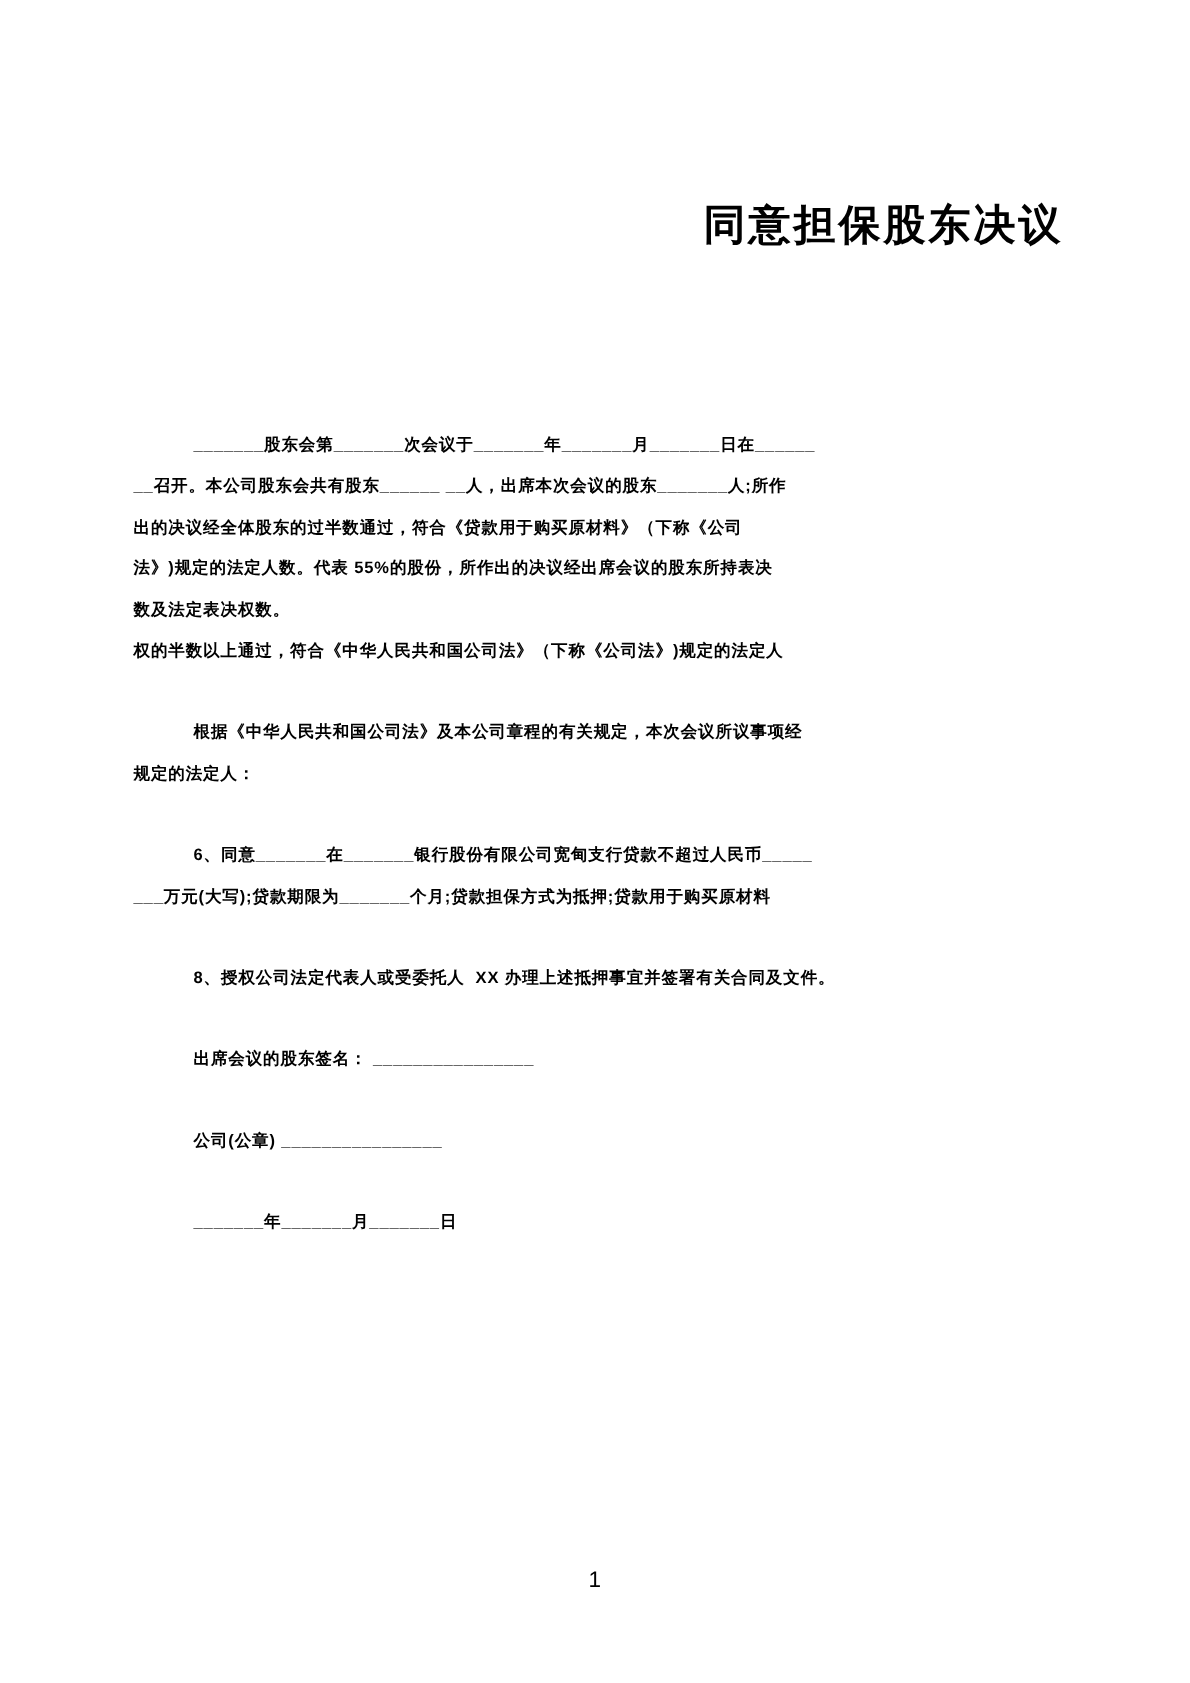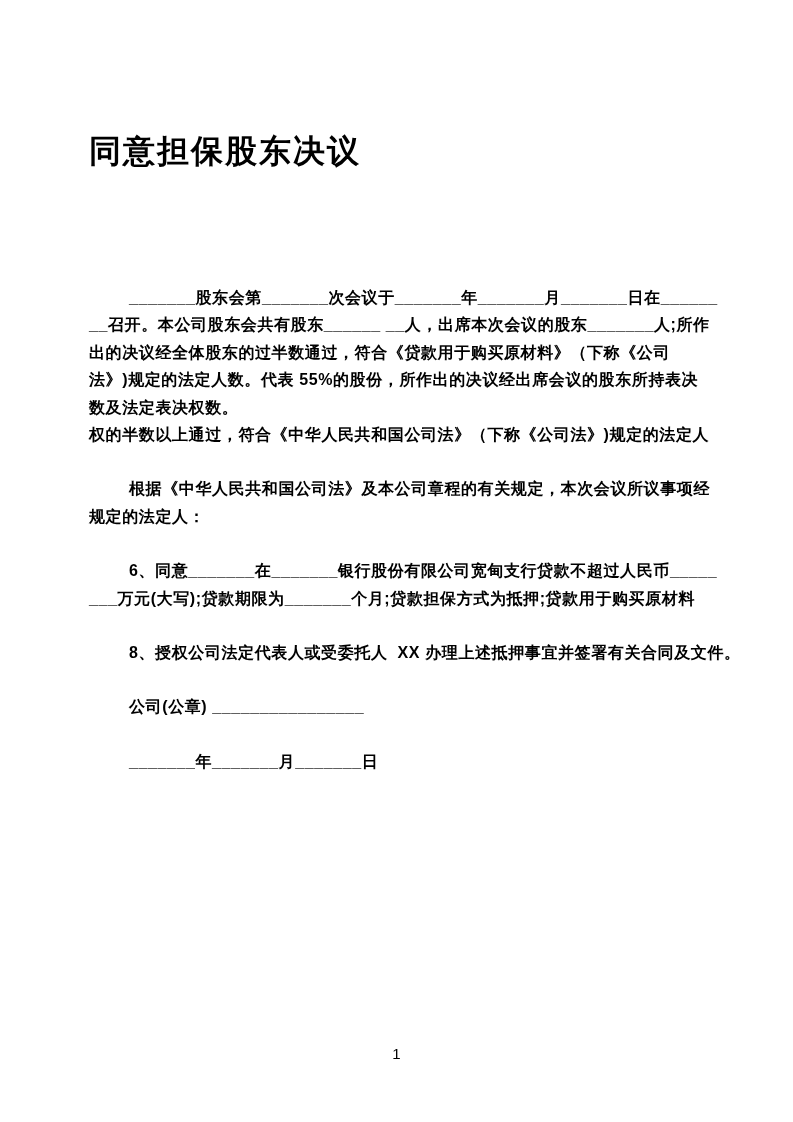--- a/index.html
+++ b/index.html
@@ -21,29 +21,29 @@
     background: #ffffff;
   }
   .content {
     position: absolute;
     left: 89px;
     top: 0;
     width: 620px;
   }
   .doc-title {
     margin: 134px 0 0 0;
-    text-align: left;
-    font-size: 32px;
+    text-align: right;
+    font-size: 28px;
     font-weight: 700;
     line-height: 34px;
     letter-spacing: 2px;
     font-family: Liberation Serif, serif;
   }
   .para {
-    font-size: 16px;
+    font-size: 11px;
     font-weight: 700;
     line-height: 27.4px;
     letter-spacing: 0.6px;
     margin: 27px 0 0 0;
   }
   .para.first {
     margin-top: 116px;
   }
   .line {
     white-space: pre;
@@ -86,20 +86,23 @@
 
     <div class="para">
       <div class="line ind">6、同意_______在_______银行股份有限公司宽甸支行贷款不超过人民币_____</div>
       <div class="line">___万元(大写);贷款期限为_______个月;贷款担保方式为抵押;贷款用于购买原材料</div>
     </div>
 
     <div class="para">
       <div class="line ind">8、授权公司法定代表人或受委托人  XX 办理上述抵押事宜并签署有关合同及文件。</div>
     </div>
 
+    <div class="para">
+      <div class="line ind">出席会议的股东签名： ________________</div>
+    </div>
 
     <div class="para">
       <div class="line ind">公司(公章) ________________</div>
     </div>
 
     <div class="para">
       <div class="line ind">_______年_______月_______日</div>
     </div>
 
   </div>

